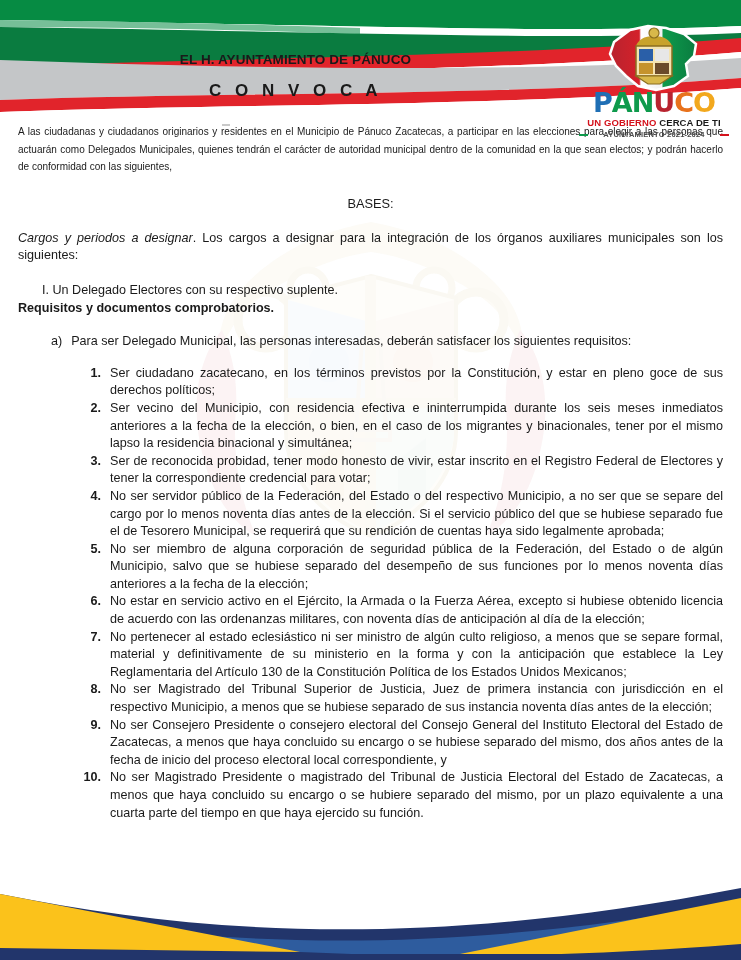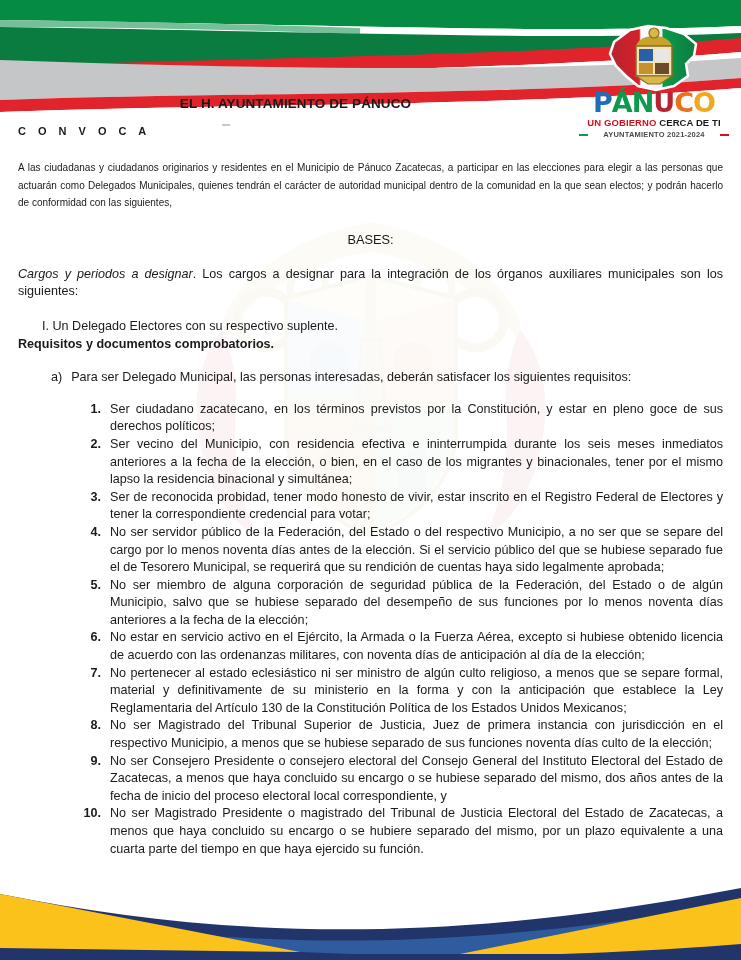--- a/index.html
+++ b/index.html
@@ -51,28 +51,28 @@
   .logo-rule .bar.green{background:#0e9a4c;}
   .logo-rule .bar.red{background:#d4121c;}
   .logo-years{font-size:7.5px;letter-spacing:.2px;color:#4a4a4a;white-space:nowrap;font-weight:bold;}
 
   
   .content{
     position:absolute;left:0;top:0;width:741px;z-index:3;
     padding:0 18px;box-sizing:border-box;
   }
   .title{
-    margin-top:96px;text-align:center;font-weight:bold;font-size:13.5px;
+    margin-top:52px;text-align:center;font-weight:bold;font-size:13.5px;
     letter-spacing:.1px;padding-right:150px;
   }
   .tiny-dash{
     position:absolute;left:222px;top:124px;width:8px;height:2px;background:#c9c9c9;z-index:4;
   }
   .convoca{
-    margin-top:14px;text-align:left;font-weight:bold;font-size:11px;
+    margin-top:14px;text-align:center;font-weight:bold;font-size:17px;
     letter-spacing:4.5px;padding-right:150px;
   }
   .intro{
     margin-top:22px;font-size:10px;line-height:17.6px;text-align:justify;
   }
   .bases{
     margin-top:20px;text-align:center;font-size:12.8px;
   }
   .cargos{
     margin-top:19px;font-size:12.6px;line-height:17.6px;text-align:justify;
@@ -253,21 +253,21 @@
       <div class="oitem">
         <span class="num">6.</span>
         <span class="txt">No estar en servicio activo en el Ejército, la Armada o la Fuerza Aérea, excepto si hubiese obtenido licencia de acuerdo con las ordenanzas militares, con noventa días de anticipación al día de la elección;</span>
       </div>
       <div class="oitem">
         <span class="num">7.</span>
         <span class="txt">No pertenecer al estado eclesiástico ni ser ministro de algún culto religioso, a menos que se separe formal, material y definitivamente de su ministerio en la forma y con la anticipación que establece la Ley Reglamentaria del Artículo 130 de la Constitución Política de los Estados Unidos Mexicanos;</span>
       </div>
       <div class="oitem">
         <span class="num">8.</span>
-        <span class="txt">No ser Magistrado del Tribunal Superior de Justicia, Juez de primera instancia con jurisdicción en el respectivo Municipio, a menos que se hubiese separado de sus funciones noventa días culto de la elección;</span>
+        <span class="txt">No ser Magistrado del Tribunal Superior de Justicia, Juez de primera instancia con jurisdicción en el respectivo Municipio, a menos que se hubiese separado de sus instancia noventa días antes de la elección;</span>
       </div>
       <div class="oitem">
         <span class="num">9.</span>
         <span class="txt">No ser Consejero Presidente o consejero electoral del Consejo General del Instituto Electoral del Estado de Zacatecas, a menos que haya concluido su encargo o se hubiese separado del mismo, dos años antes de la fecha de inicio del proceso electoral local correspondiente, y</span>
       </div>
       <div class="oitem wide">
         <span class="num">10.</span>
         <span class="txt"> No ser Magistrado Presidente o magistrado del Tribunal de Justicia Electoral del Estado de Zacatecas, a menos que haya concluido su encargo o se hubiere separado del mismo, por un plazo equivalente a una cuarta parte del tiempo en que haya ejercido su función.</span>
       </div>
     </div>

